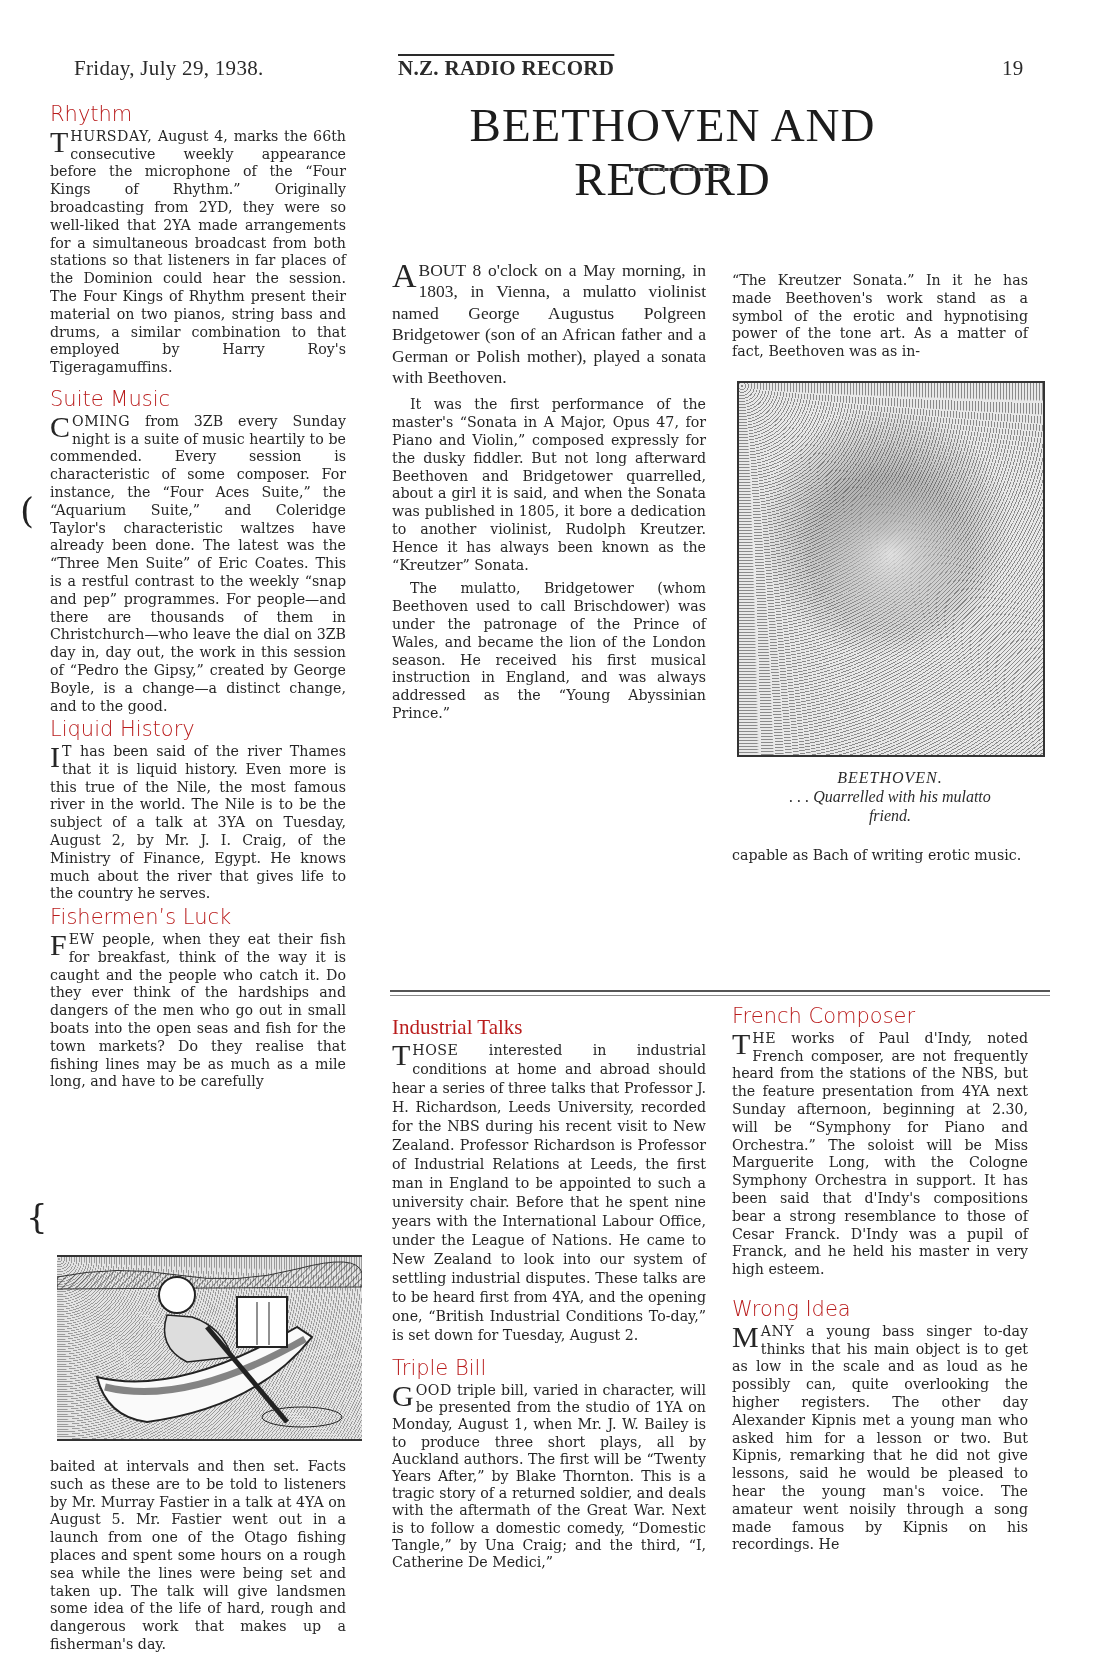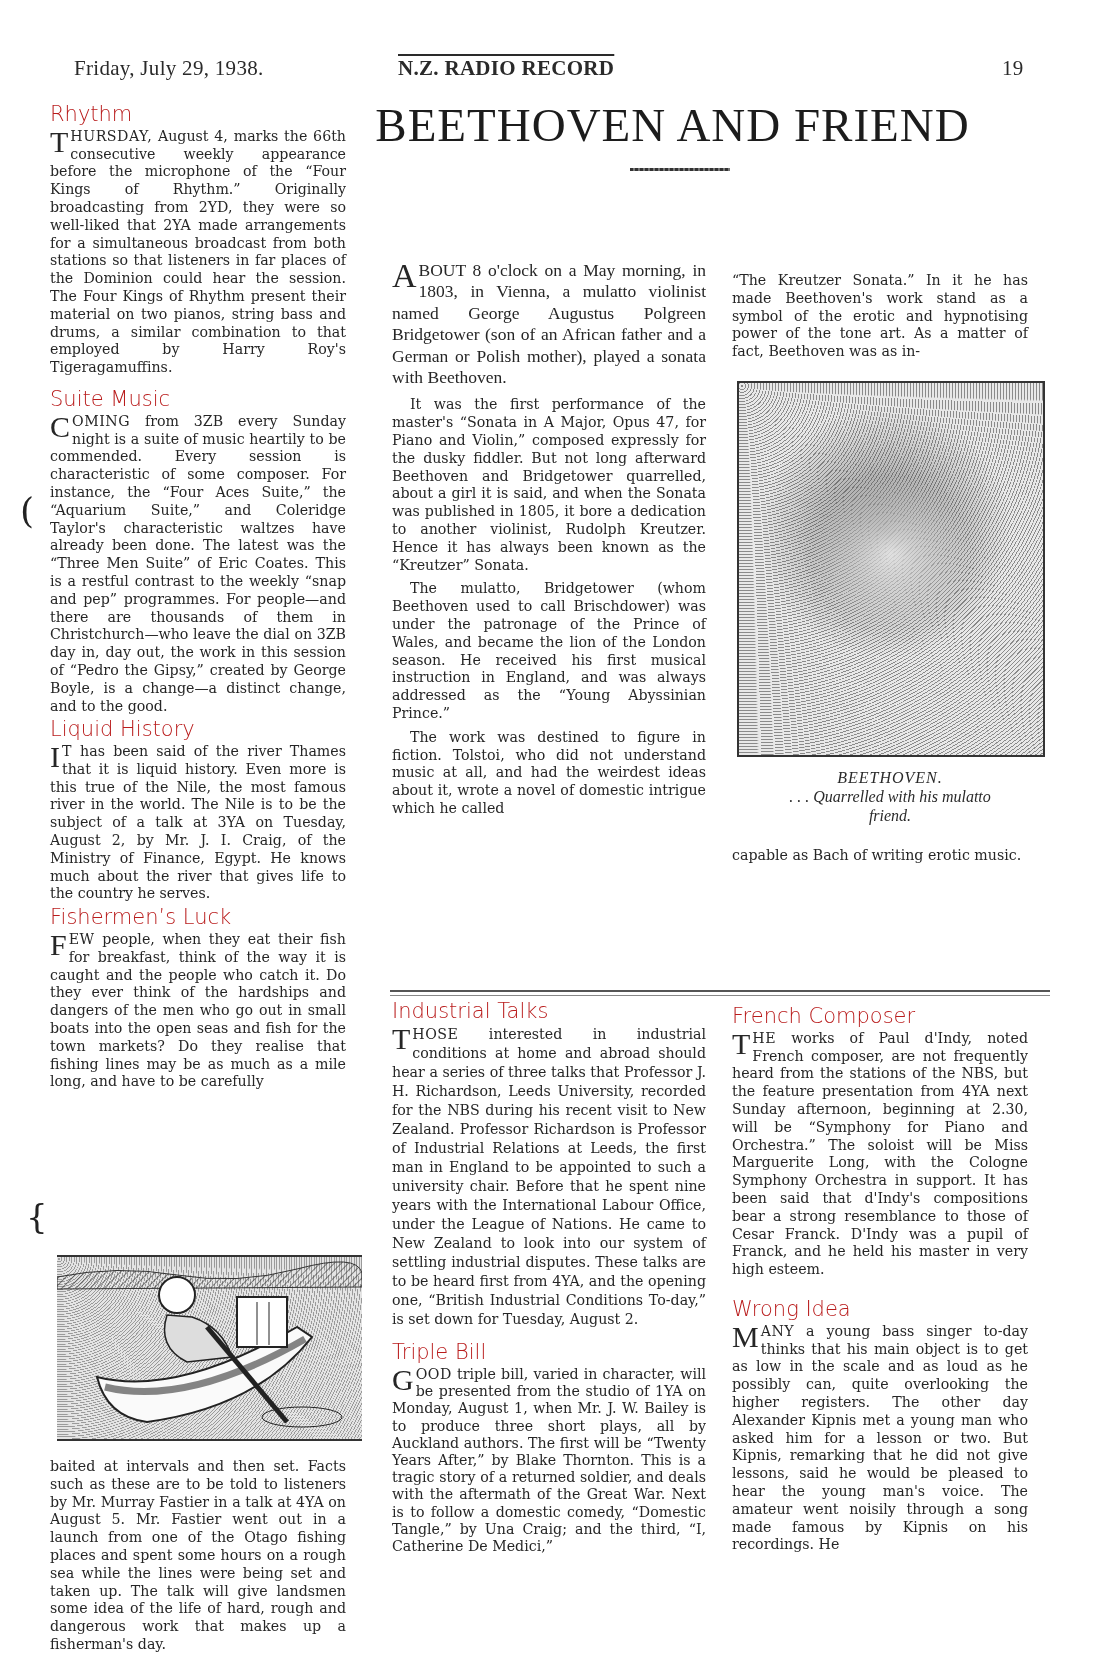--- a/index.html
+++ b/index.html
@@ -85,51 +85,50 @@
   </svg>
 </div>
 
 <div class="col" style="left:50px; top:1458px; width:296px;">
   <p class="noindent">baited at intervals and then set. Facts such as these are to be told to listeners by Mr. Murray Fastier in a talk at 4YA on August 5. Mr. Fastier went out in a launch from one of the Otago fishing places and spent some hours on a rough sea while the lines were being set and taken up. The talk will give landsmen some idea of the life of hard, rough and dangerous work that makes up a fisherman's day.</p>
 </div>
 
 <div class="margin-mark" style="left:20px; top:490px; font-size:36px;">(</div>
 <div class="margin-mark" style="left:26px; top:1196px; font-size:34px;">{</div>
 
-<div class="abs headline" style="left:370px; top:98px; width:605px; text-align:center;">BEETHOVEN AND FRIEND</div>
+<div class="abs headline" style="left:370px; top:98px; width:605px; text-align:center;">BEETHOVEN AND RECORD</div>
 <div class="rule" style="left:630px; top:168px; width:100px;"></div>
 <div class="abs subhead" style="left:380px; top:184px; width:580px;">
 </div>
 
 <div class="col" style="left:392px; top:260px; width:314px;">
   <p class="lead">
     <span class="dropcap" style="font-size:34px; line-height:30px;">A</span><span>BOUT 8 o'clock on a May morning, in 1803, in Vienna, a mulatto violinist named George Augustus Polgreen Bridgetower (son of an African father and a German or Polish mother), played a sonata with Beethoven.</span>
   </p>
   <p style="margin-top:8px;">It was the first performance of the master's “Sonata in A Major, Opus 47, for Piano and Violin,” composed expressly for the dusky fiddler. But not long afterward Beethoven and Bridgetower quarrelled, about a girl it is said, and when the Sonata was published in 1805, it bore a dedication to another violinist, Rudolph Kreutzer. Hence it has always been known as the “Kreutzer” Sonata.</p>
   <p>The mulatto, Bridgetower (whom Beethoven used to call Brischdower) was under the patronage of the Prince of Wales, and became the lion of the London season. He received his first musical instruction in England, and was always addressed as the “Young Abyssinian Prince.”</p>
-  <p>The work was destined to figure in fiction. Tolstoi, who did not understand music at all, and had the weirdest ideas about it, wrote a novel of domestic intrigue which he called</p>
 </div>
 
 <div class="col" style="left:732px; top:272px; width:296px;">
   <p class="noindent">“The Kreutzer Sonata.” In it he has made Beethoven's work stand as a symbol of the erotic and hypnotising power of the tone art. As a matter of fact, Beethoven was as in-</p>
 </div>
 <div class="portrait" style="left:737px; top:381px; width:304px; height:372px;" title="Portrait engraving of Beethoven"></div>
 <div class="abs caption" style="left:740px; top:768px; width:300px;">
   <div style="letter-spacing:1px;">BEETHOVEN.</div>
   <div>. . . Quarrelled with his mulatto</div>
   <div>friend.</div>
 </div>
 <div class="col" style="left:732px; top:847px; width:296px;">
   <p class="noindent" style="margin-bottom:2px;">capable as Bach of writing erotic music.</p>
 </div>
 
 <div class="thin-rule" style="left:390px; top:990px; width:660px;"></div>
 
 <div class="col" style="left:392px; top:1002px; width:314px; font-size:14.2px; line-height:19px;">
-  <div class="sub-hd" style="margin-top:0;">Industrial Talks</div>
+  <div class="sub-hd" style="margin-top:16px;font-family:Liberation Serif, serif;">Industrial Talks</div>
   <p class="noindent">
     <span class="dropcap">T</span><span class="smallcaps">HOSE</span><span> interested in industrial conditions at home and abroad should hear a series of three talks that Professor J. H. Richardson, Leeds University, recorded for the NBS during his recent visit to New Zealand. Professor Richardson is Professor of Industrial Relations at Leeds, the first man in England to be appointed to such a university chair. Before that he spent nine years with the International Labour Office, under the League of Nations. He came to New Zealand to look into our system of settling industrial disputes. These talks are to be heard first from 4YA, and the opening one, “British Industrial Conditions To-day,” is set down for Tuesday, August 2.</span>
   </p>
   <div class="sub-hd" style="margin-top:14px;">Triple Bill</div>
   <p class="noindent" style="line-height:17.2px;">
     <span class="dropcap">G</span><span class="smallcaps">OOD</span><span> triple bill, varied in character, will be presented from the studio of 1YA on Monday, August 1, when Mr. J. W. Bailey is to produce three short plays, all by Auckland authors. The first will be “Twenty Years After,” by Blake Thornton. This is a tragic story of a returned soldier, and deals with the aftermath of the Great War. Next is to follow a domestic comedy, “Domestic Tangle,” by Una Craig; and the third, “I, Catherine De Medici,”</span>
   </p>
 </div>
 
 <div class="col" style="left:732px; top:1006px; width:296px;">

